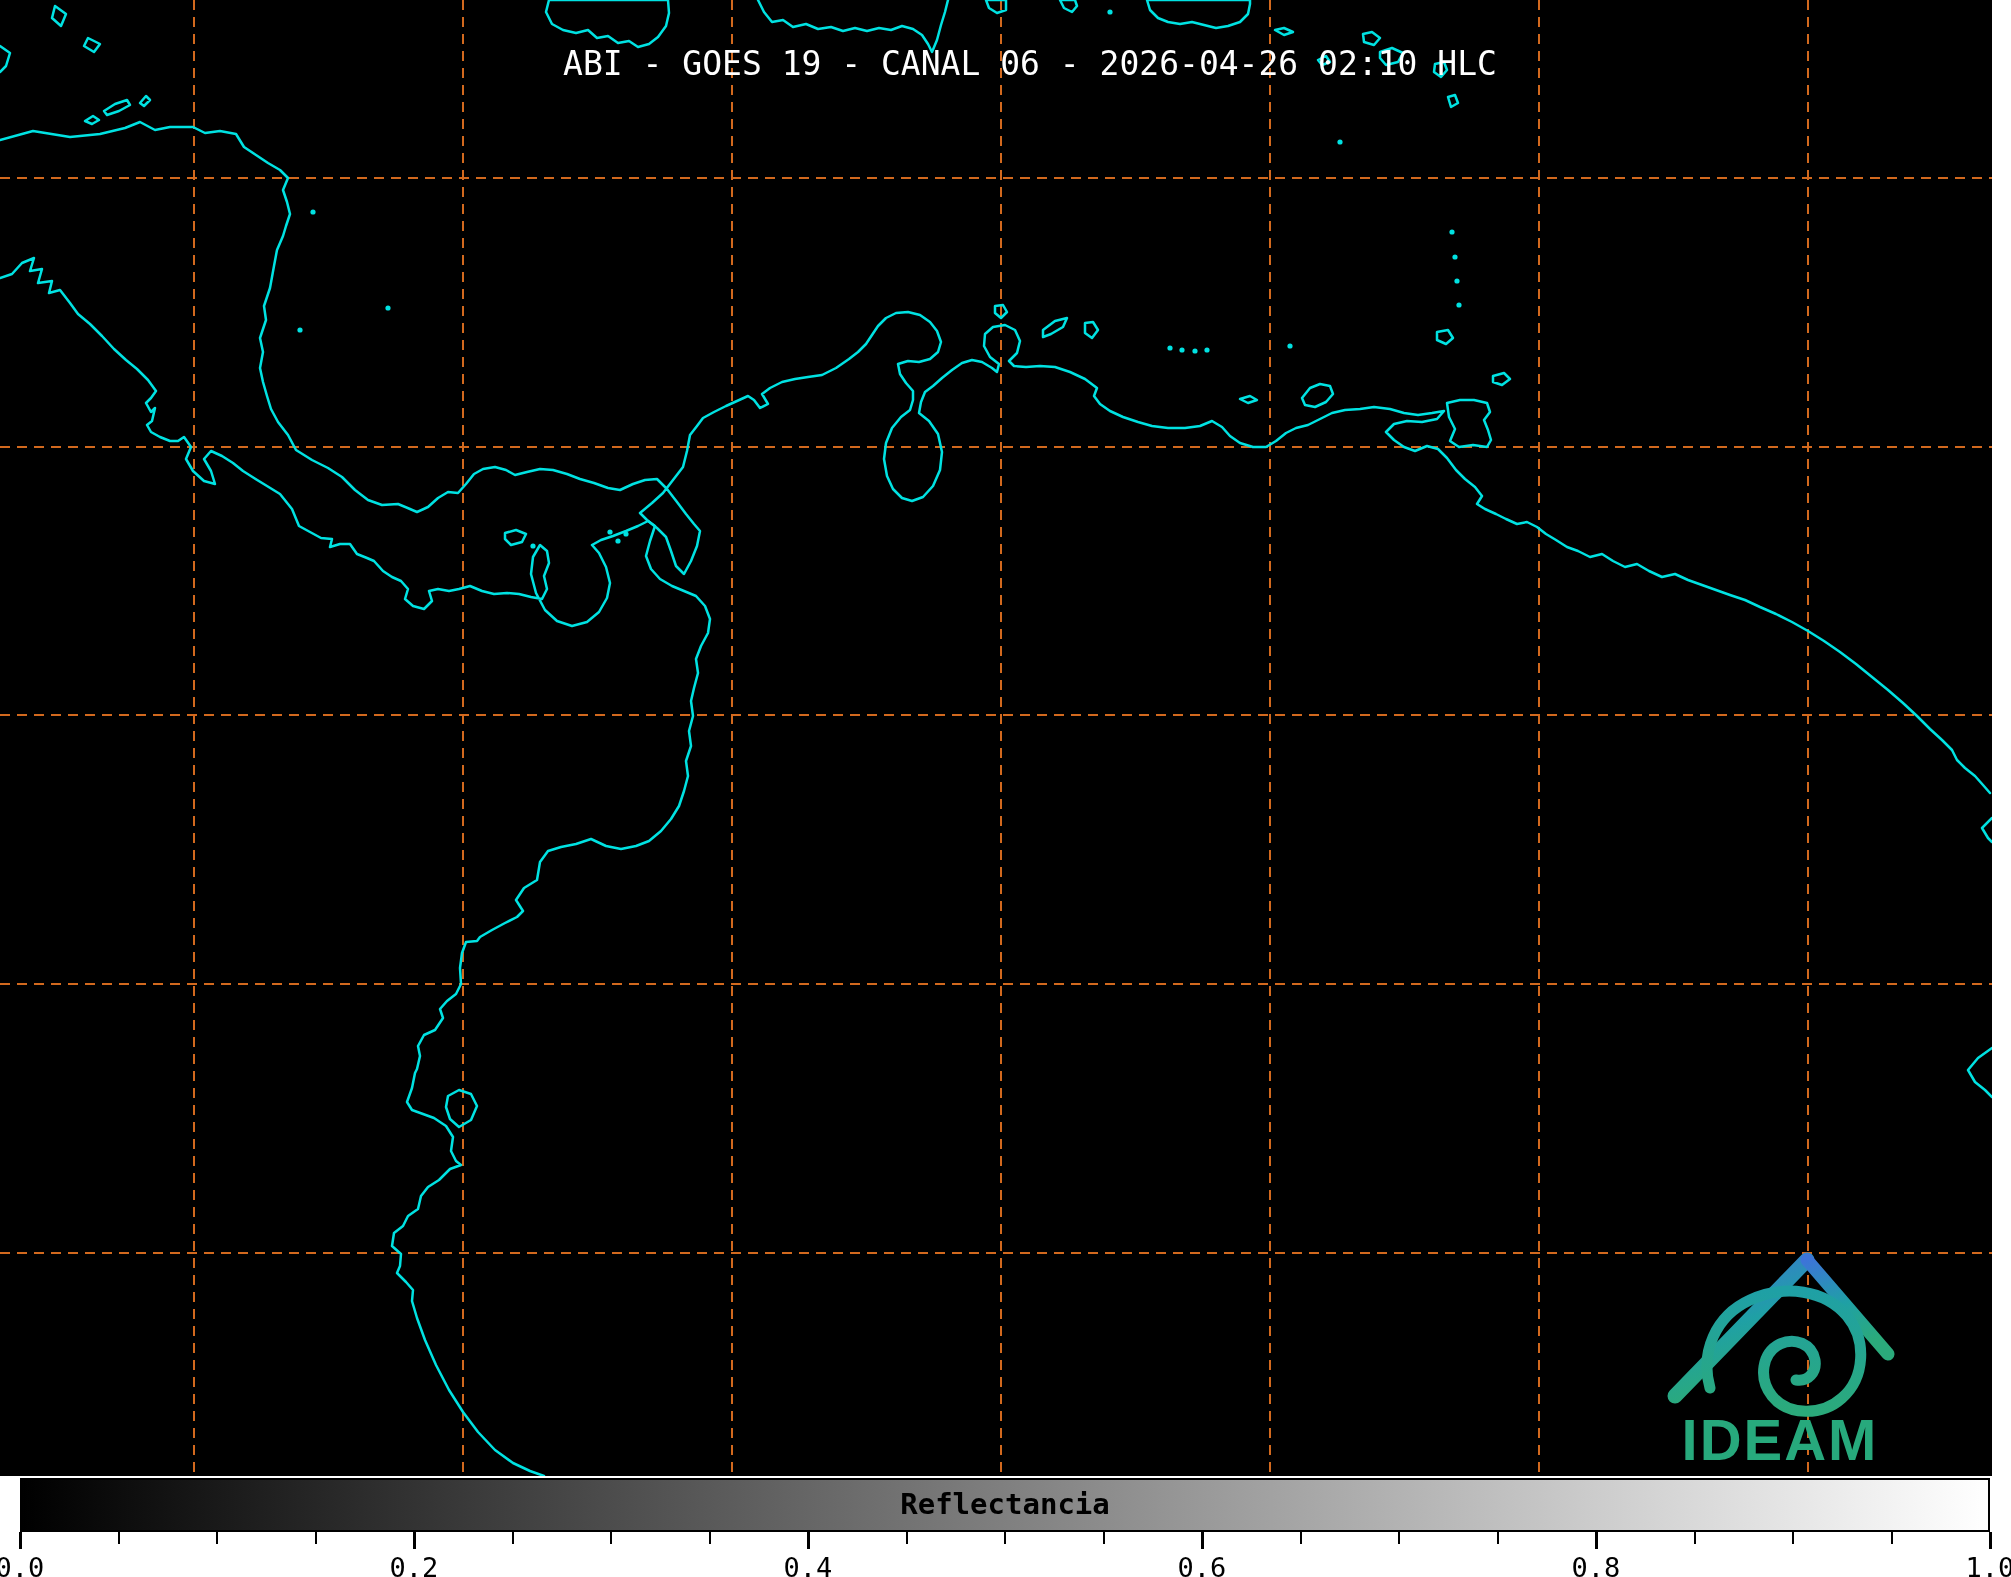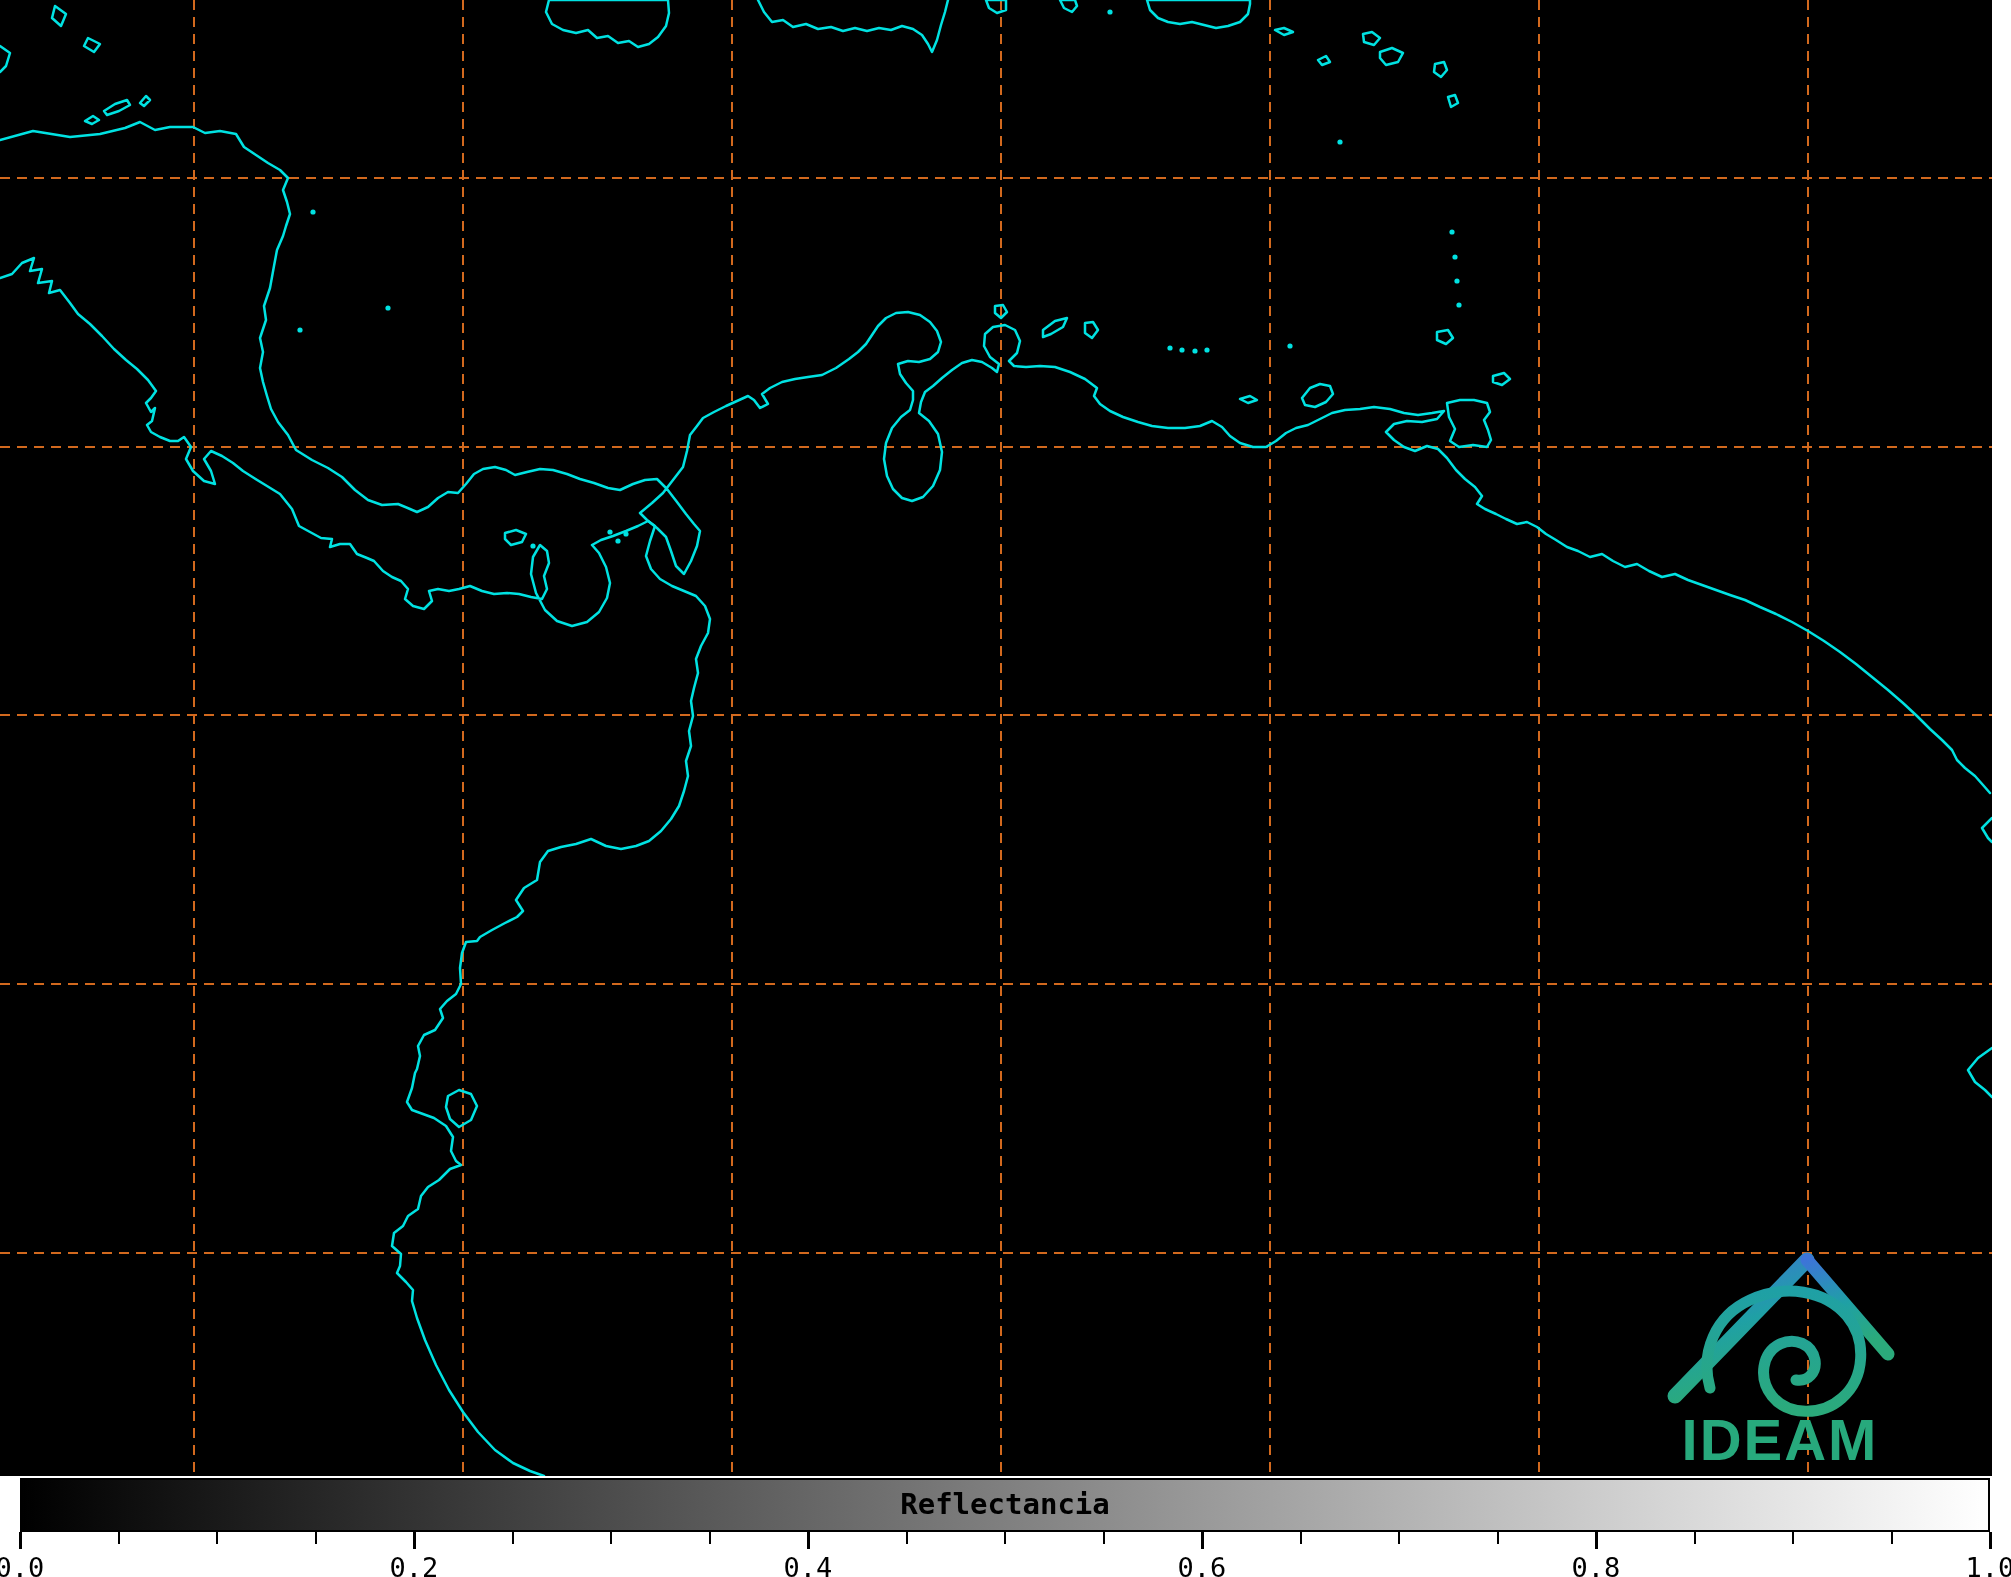--- a/index.html
+++ b/index.html
@@ -123,20 +123,21 @@
         <circle cx="1455" cy="257" r="2.6"></circle>
         <circle cx="1457" cy="281" r="2.6"></circle>
         <circle cx="1459" cy="305" r="2.6"></circle>
         <circle cx="610" cy="532" r="2.6"></circle>
         <circle cx="626" cy="534" r="2.6"></circle>
         <circle cx="618" cy="541" r="2.6"></circle>
         <circle cx="533" cy="546" r="2.6"></circle>
       </g>
     </svg>
 
+  <div id="map-title">ABI - GOES 19 - CANAL 06 - 2026-04-26 02:10 HLC</div>
 
   <svg id="ideam-logo" width="260" height="238" viewBox="0 0 260 238" xmlns="http://www.w3.org/2000/svg">
     <defs>
       <linearGradient id="lg-roof" x1="0" y1="0" x2="0.3" y2="1">
         <stop offset="0" stop-color="#3D74D8"></stop>
         <stop offset="0.55" stop-color="#1FA0A5"></stop>
         <stop offset="1" stop-color="#2BAA7B"></stop>
       </linearGradient>
       <linearGradient id="lg-spiral" x1="0" y1="0" x2="0" y2="1">
         <stop offset="0" stop-color="#1FA0A5"></stop>

